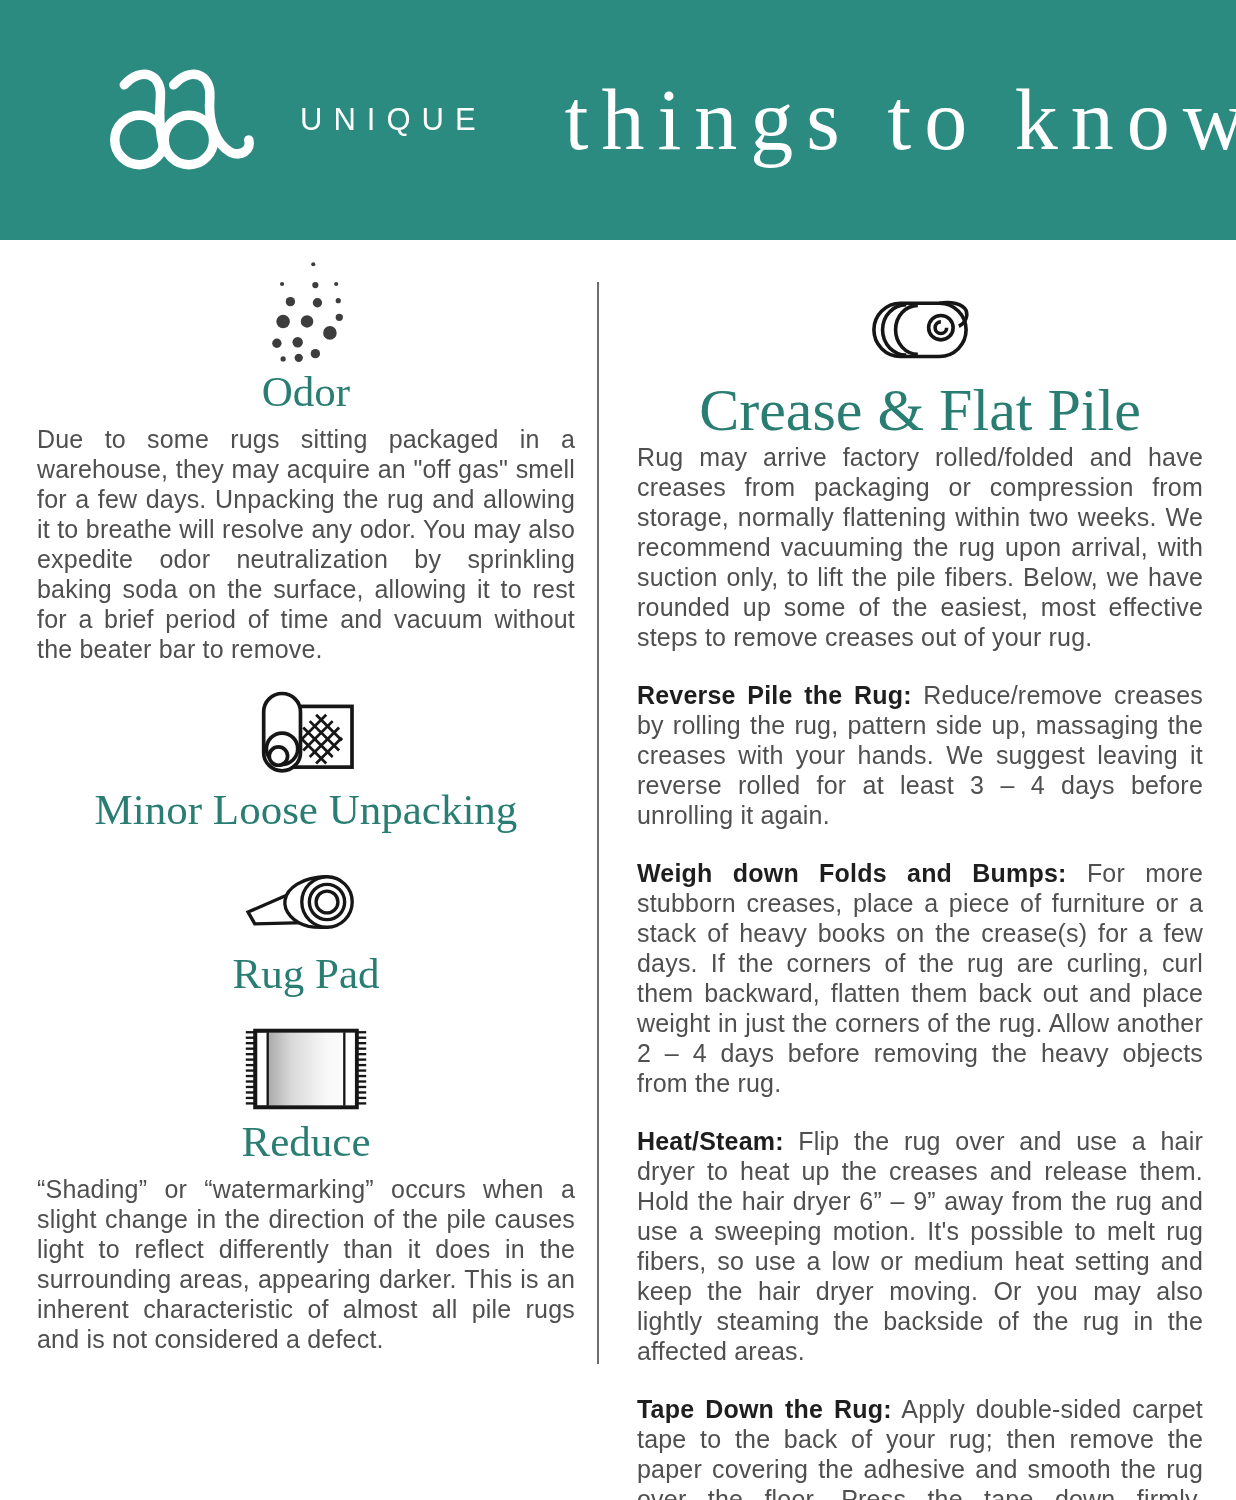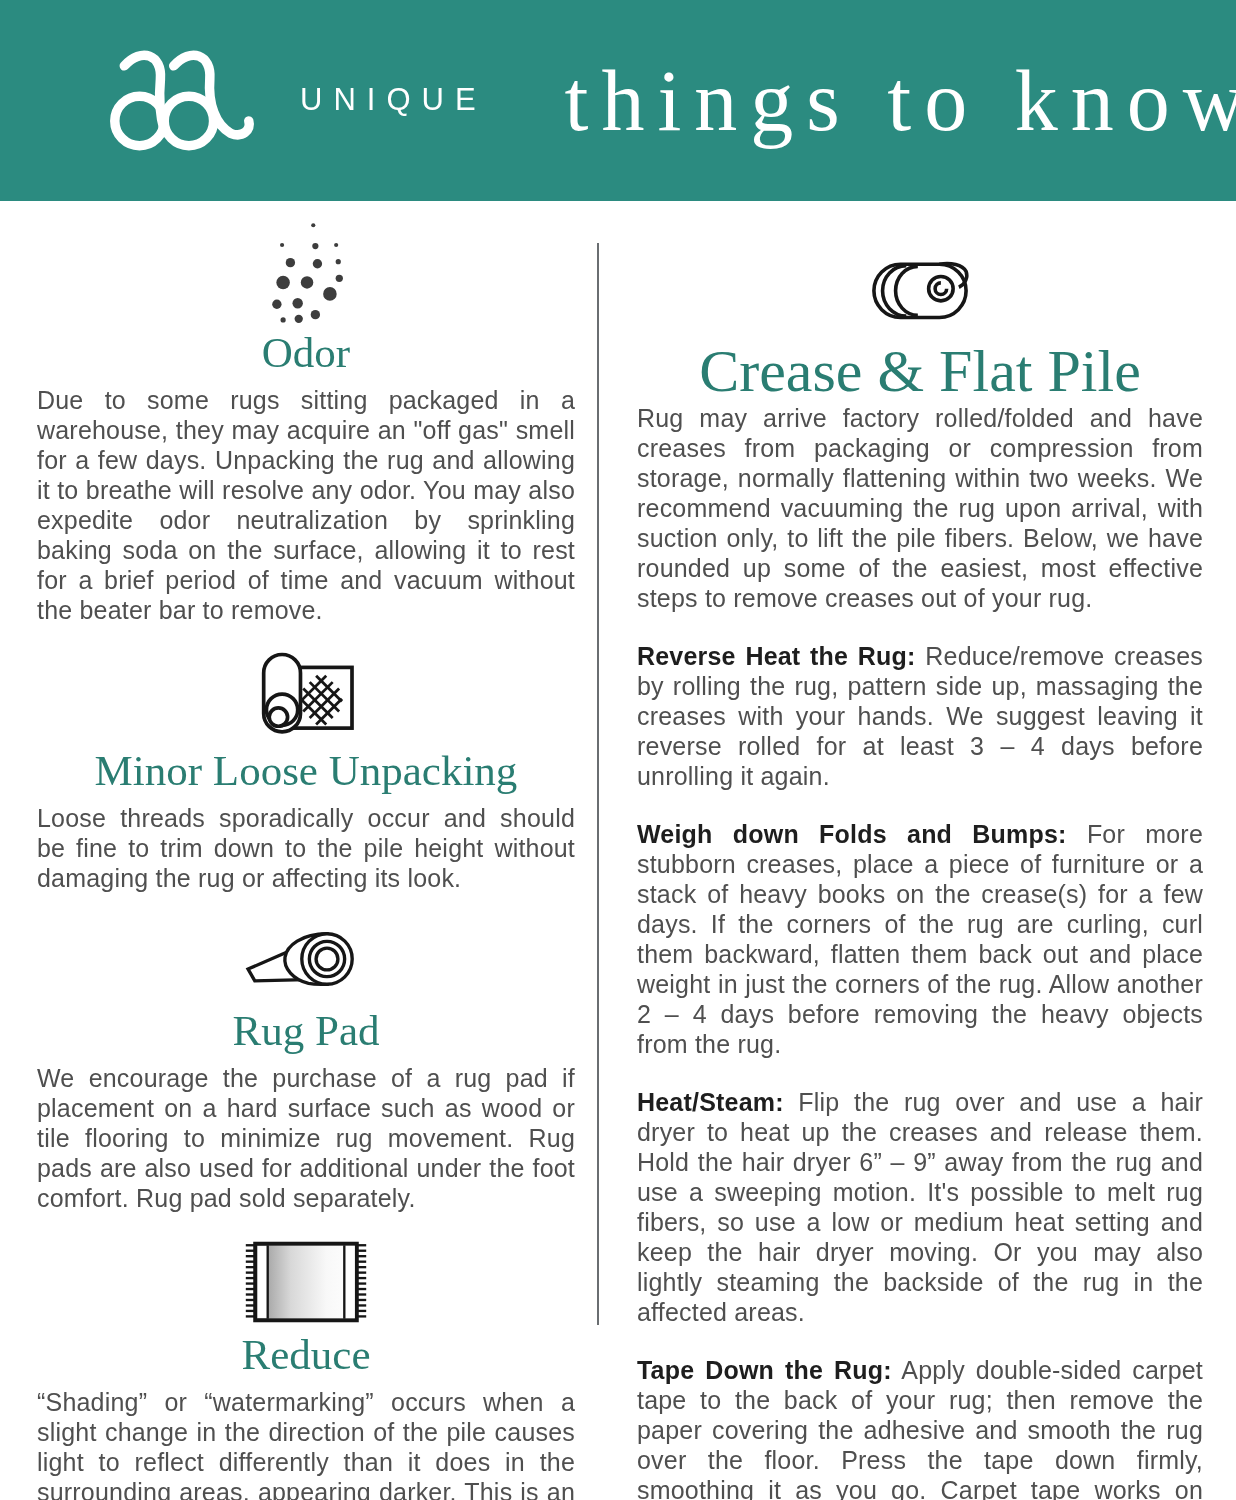--- a/index.html
+++ b/index.html
@@ -5,21 +5,21 @@
   html,body{margin:0;padding:0;}
   body{
     width:1236px;height:1500px;
     background:#ffffff;
     font-family:"Liberation Sans","DejaVu Sans",sans-serif;
     overflow:hidden;
     position:relative;
   }
   
   .banner{
-    height:201px;
+    height:240px;
     background:#2B8B80;
     display:flex;
     align-items:center;
   }
   .brand{
     display:flex;
     align-items:center;
     margin-left:92px;
   }
   .brand .logo-mark{width:190px;height:120px;}
@@ -153,37 +153,35 @@
                 <path d="M 64,75 L 96,43"></path>
                 <path d="M 71,82 L 99,54"></path>
             </g>
             <rect x="14" y="6" width="40" height="84" rx="20" stroke-width="4"></rect>
             <circle cx="34" cy="66" r="17" stroke-width="4"></circle>
             <circle cx="30" cy="74" r="10" stroke-width="4"></circle>
           </g>
         </svg>
       </div>
       <h2 class="section-title">Minor Loose Unpacking</h2>
-      <p class="body-text">Loose threads sporadically occur and should be fine to trim down to the pile height without damaging the rug or affecting its look.</p>
     </section>
 
     <section class="sec sec-pad">
       <div class="icon-row">
         <svg width="128" height="84" viewBox="0 0 150 100" aria-hidden="true">
           <g stroke="#161616" fill="#ffffff">
             <path d="M 6,62 L 52,42 L 100,56 L 98,74 L 14,76 Z" stroke-width="4"></path>
             <path d="M 100,20 C 70,20 52,34 50,48 C 48,61 60,75 78,79 C 86,80.5 93,80 100,80 Z" stroke-width="4"></path>
             <circle cx="100" cy="50" r="30" stroke-width="4"></circle>
             <circle cx="100" cy="50" r="21" stroke-width="4"></circle>
             <circle cx="100" cy="50" r="13" stroke-width="4"></circle>
           </g>
         </svg>
       </div>
       <h2 class="section-title">Rug Pad</h2>
-      <p class="body-text">We encourage the purchase of a rug pad if placement on a hard surface such as wood or tile flooring to minimize rug movement. Rug pads are also used for additional under the foot comfort. Rug pad sold separately.</p>
     </section>
 
     <section class="sec sec-shade">
       <div class="icon-row">
         <svg width="136" height="86" viewBox="0 0 170 110" aria-hidden="true">
           <defs>
             <linearGradient id="shadegrad" x1="0" y1="0" x2="1" y2="0">
               <stop offset="0" stop-color="#8F8F8F"></stop>
               <stop offset="0.35" stop-color="#D8D8D8"></stop>
               <stop offset="0.7" stop-color="#F8F8F8"></stop>
@@ -244,21 +242,21 @@
             <path d="M 66,12 A 33,35 0 0 0 66,82" fill="none"></path>
             <path d="M 82,13 A 30,33 0 0 0 82,81" fill="none"></path>
             <circle cx="114" cy="44" r="17" fill="none"></circle>
             <path d="M 114,36 a 8,8 0 1 0 8,8" fill="none"></path>
           </g>
         </svg>
       </div>
       <h2 class="section-title">Crease &amp; Flat Pile</h2>
       <p class="body-text">Rug may arrive factory rolled/folded and have creases from packaging or compression from storage, normally flattening within two weeks. We recommend vacuuming the rug upon arrival, with suction only, to lift the pile fibers. Below, we have rounded up some of the easiest, most effective steps to remove creases out of your rug.</p>
 
-      <p class="body-text tip"><strong>Reverse Heat the Rug:</strong> <span>Reduce/remove creases by rolling the rug, pattern side up, massaging the creases with your hands. We suggest leaving it reverse rolled for at least 3 – 4 days before unrolling it again.</span></p>
+      <p class="body-text tip"><strong>Reverse Pile the Rug:</strong> <span>Reduce/remove creases by rolling the rug, pattern side up, massaging the creases with your hands. We suggest leaving it reverse rolled for at least 3 – 4 days before unrolling it again.</span></p>
 
       <p class="body-text tip"><strong>Weigh down Folds and Bumps:</strong> <span>For more stubborn creases, place a piece of furniture or a stack of heavy books on the crease(s) for a few days. If the corners of the rug are curling, curl them backward, flatten them back out and place weight in just the corners of the rug. Allow another 2 – 4 days before removing the heavy objects from the rug.</span></p>
 
       <p class="body-text tip"><strong>Heat/Steam:</strong> <span>Flip the rug over and use a hair dryer to heat up the creases and release them. Hold the hair dryer 6” – 9” away from the rug and use a sweeping motion. It's possible to melt rug fibers, so use a low or medium heat setting and keep the hair dryer moving. Or you may also lightly steaming the backside of the rug in the affected areas.</span></p>
 
       <p class="body-text tip"><strong>Tape Down the Rug:</strong> <span>Apply double-sided carpet tape to the back of your rug; then remove the paper covering the adhesive and smooth the rug over the floor. Press the tape down firmly, smoothing it as you go. Carpet tape works on hard floors and on existing wall-to-wall carpet, holding your rug in place. If you have laminate flooring, purchase a less adhesive double-sided tape to prevent the laminate from buckling or otherwise being damaged.</span></p>
     </section>
   </div>
 </div>
 

